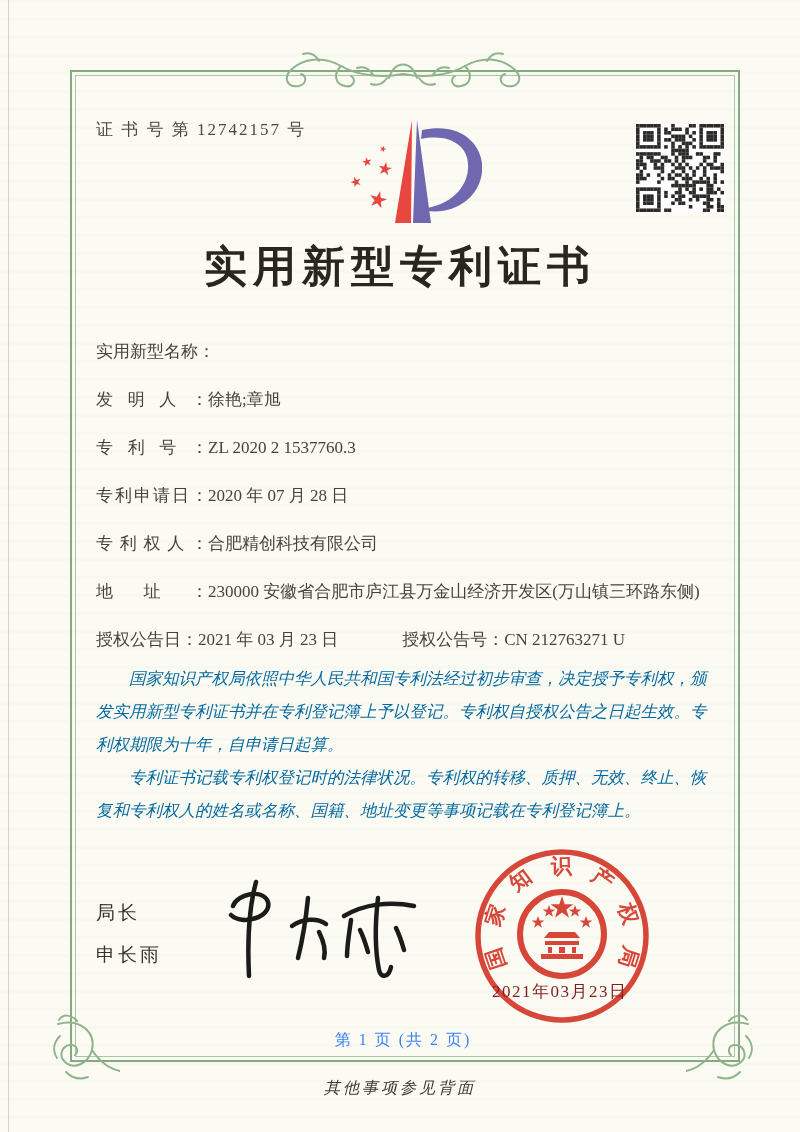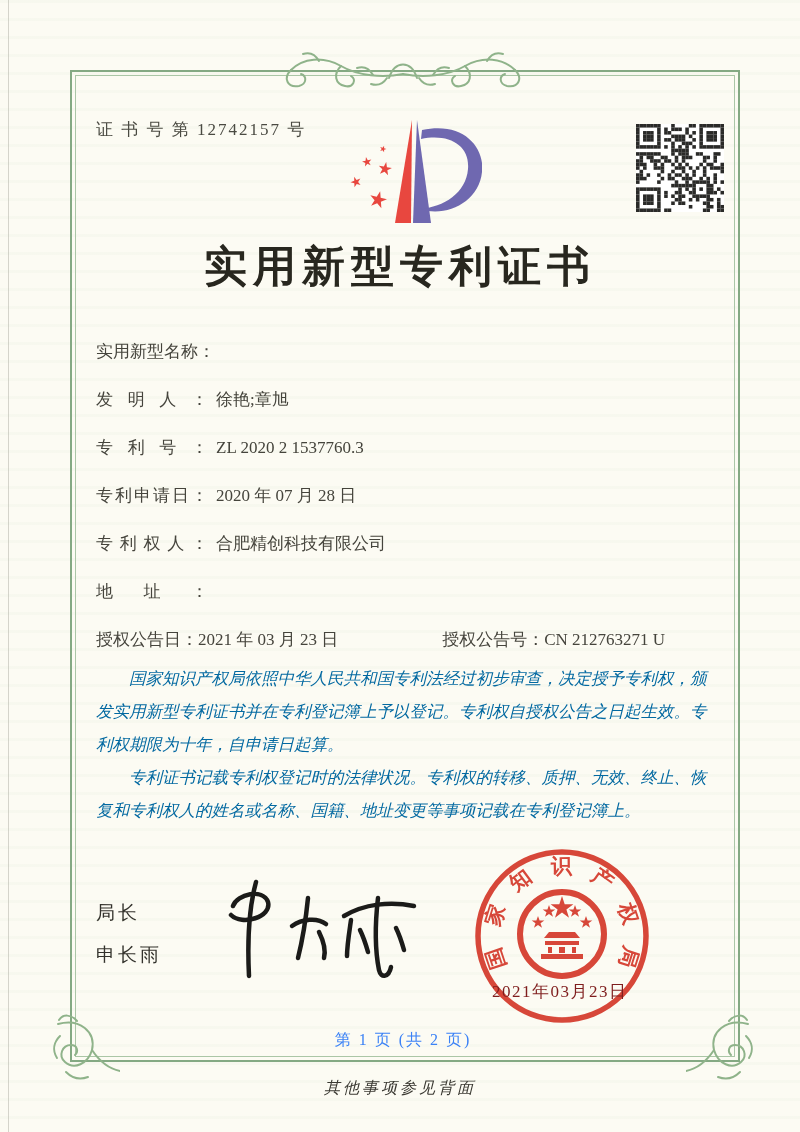--- a/index.html
+++ b/index.html
@@ -25,23 +25,23 @@
 
   .cert-no{position:absolute;left:96px;top:118px;font-size:17px;letter-spacing:2px;color:#4a4a42;}
   .logo{position:absolute;left:332px;top:106px;}
   .qr{position:absolute;left:636px;top:124px;width:88px;height:88px;}
 
   .title{position:absolute;left:0;top:238px;width:100%;text-align:center;
     font-size:43px;font-weight:600;letter-spacing:6px;color:#28271f;}
 
   .fields{position:absolute;left:96px;top:340px;width:614px;font-size:17px;color:#45443c;}
   .frow{display:flex;margin-bottom:24px;line-height:24px;}
-  .frow .lab{flex:0 0 112px;text-align:justify;text-align-last:justify;margin-right:8px;white-space:nowrap;}
+  .frow .lab{flex:0 0 112px;text-align:justify;text-align-last:justify;white-space:nowrap;}
   .frow .val{flex:1;}
-  .grant-row{display:flex;line-height:24px;gap:40px;}
+  .grant-row{display:flex;line-height:24px;}
   .grant-row .pair2{margin-left:64px;white-space:nowrap;}
 
   .body-text{position:absolute;left:96px;top:662px;width:614px;
     font-size:16.5px;line-height:33px;font-style:italic;color:#0369a1;}
   .body-text p{margin:0;text-indent:2em;}
 
   .gov-title{position:absolute;left:96px;top:900px;font-size:19px;letter-spacing:3px;color:#33322c;}
   .gov-name{position:absolute;left:96px;top:942px;font-size:19px;letter-spacing:3px;color:#33322c;}
   .signature{position:absolute;left:218px;top:870px;}
 
@@ -445,20 +445,21 @@
     <div class="frow">
       <span class="lab">专利申请日：</span>
       <span class="val">2020 年 07 月 28 日</span>
     </div>
     <div class="frow">
       <span class="lab">专利权人：</span>
       <span class="val">合肥精创科技有限公司</span>
     </div>
     <div class="frow">
       <span class="lab">地址：</span>
+      <span class="val">230000 安徽省合肥市庐江县万金山经济开发区(万山镇三环路东侧)</span>
     </div>
     <div class="grant-row">
       <span class="pair1"><span>授权公告日：</span><span>2021 年 03 月 23 日</span></span>
       <span class="pair2"><span>授权公告号：</span><span>CN 212763271 U</span></span>
     </div>
   </div>
 
   <div class="body-text">
     <p>国家知识产权局依照中华人民共和国专利法经过初步审查，决定授予专利权，颁发实用新型专利证书并在专利登记簿上予以登记。专利权自授权公告之日起生效。专利权期限为十年，自申请日起算。</p>
     <p>专利证书记载专利权登记时的法律状况。专利权的转移、质押、无效、终止、恢复和专利权人的姓名或名称、国籍、地址变更等事项记载在专利登记簿上。</p>

